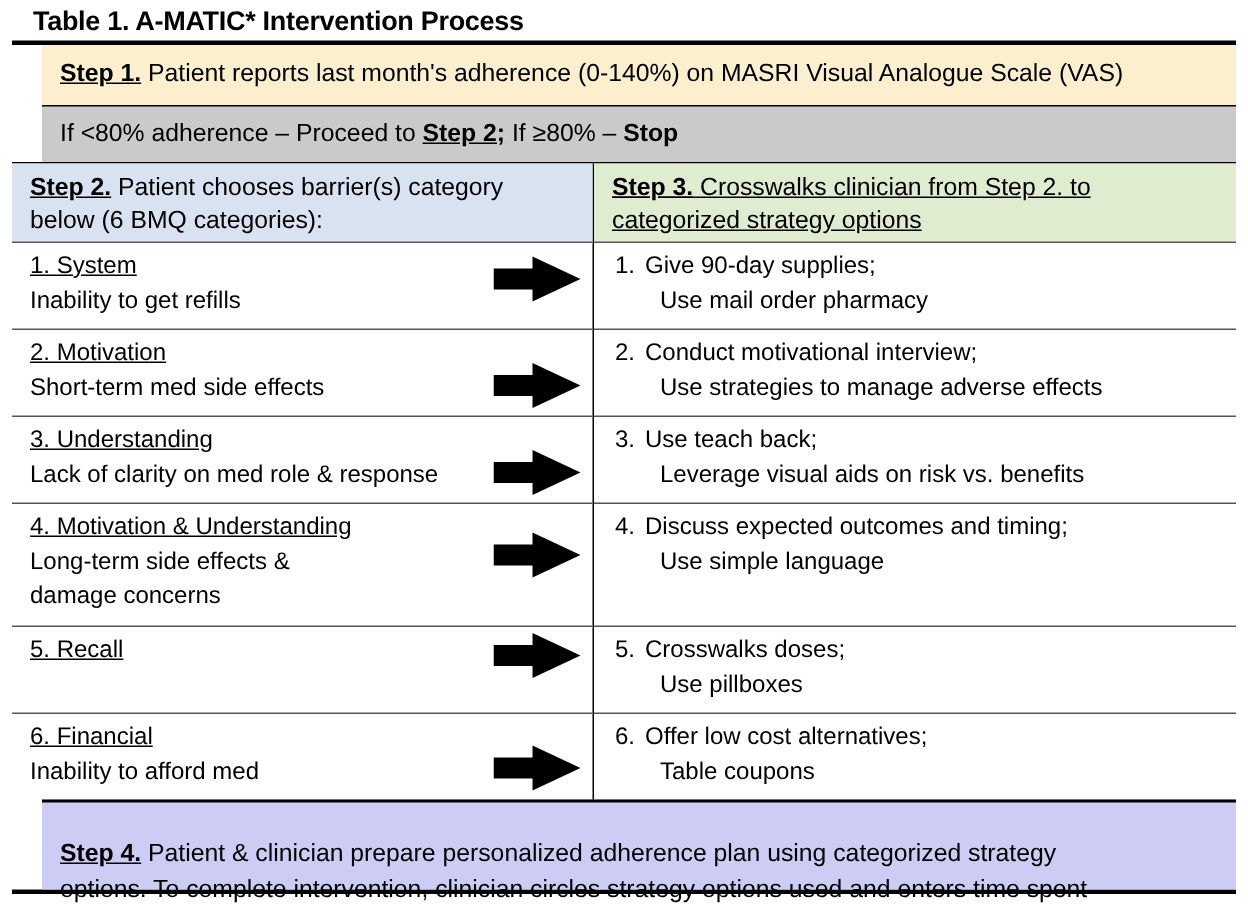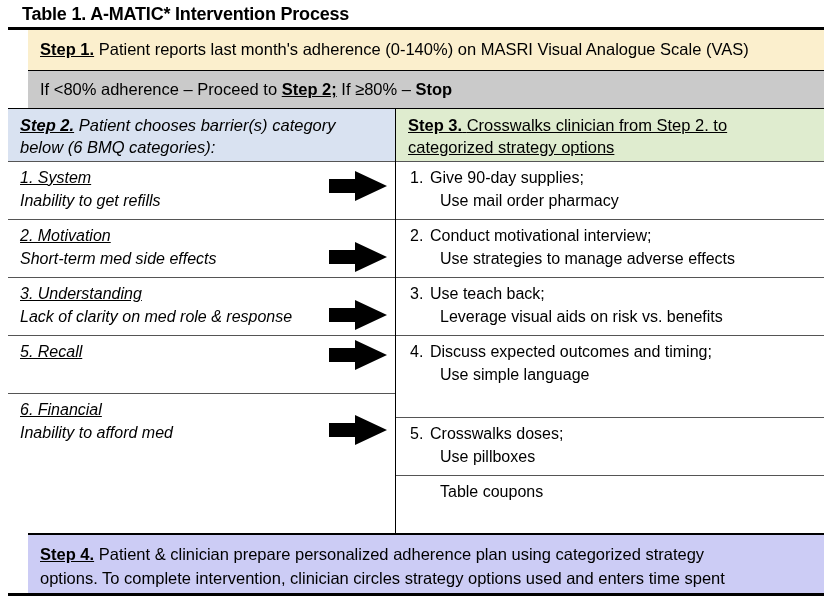--- a/index.html
+++ b/index.html
@@ -54,35 +54,35 @@
   }
   .band-rule {
     background: #cacaca;
     height: 38px;
     padding-top: 7px;
     border-top: 1px solid #000;
   }
   .band-step4 {
     background: #ccccf5;
     height: 60px;
-    padding-top: 7px;
+    padding-top: 22px;
     border-top: 2px solid #000;
     line-height: 24px;
   }
 
   .u { text-decoration: underline; font-weight: bold; }
   .b { font-weight: bold; }
 
   
   .cols {
     display: flex;
     border-top: 1px solid #000;
     box-sizing: border-box;
   }
-  .col-left  { width: 388px; box-sizing: border-box; border-right: 1px solid #000; font-style: italic; }
+  .col-left  { width: 388px; box-sizing: border-box; border-right: 1px solid #000; }
   .col-right { width: 428px; box-sizing: border-box; }
 
   .hdr {
     box-sizing: border-box;
     height: 52px;
     padding: 5px 10px 0 12px;
     font-size: 16.5px;
     line-height: 22px;
   }
   .hdr-left  { background: #d9e2f1; }
@@ -190,20 +190,30 @@
         <div class="rowL h2">
           <div class="cat-title">3. Understanding</div>
           <div class="cat-sub">Lack of clarity on med role &amp; response</div>
           <span class="arrow" style="top:20px;">
             <svg viewBox="0 0 58 34">
                 <path fill="#000" d="M0 10 H26 V2 L58 17 L26 32 V24 H0 Z"></path>
               </svg>
           </span>
         </div>
 
+        <div class="rowL h3">
+          <div class="cat-title">4. Motivation &amp; Understanding</div>
+          <div class="cat-sub">Long-term side effects &amp;</div>
+          <div class="cat-sub">damage concerns</div>
+          <span class="arrow" style="top:17px;">
+            <svg viewBox="0 0 58 34">
+                <path fill="#000" d="M0 10 H26 V2 L58 17 L26 32 V24 H0 Z"></path>
+              </svg>
+          </span>
+        </div>
 
         <div class="rowL h2">
           <div class="cat-title">5. Recall</div>
           <span class="arrow" style="top:2px;">
             <svg viewBox="0 0 58 34">
                 <path fill="#000" d="M0 10 H26 V2 L58 17 L26 32 V24 H0 Z"></path>
               </svg>
           </span>
         </div>
 
@@ -246,20 +256,21 @@
           <div><span class="strat-num">4.</span><span class="strat-txt">Discuss expected outcomes and timing;</span></div>
           <div class="strat-sub">Use simple language</div>
         </div>
 
         <div class="rowR h2">
           <div><span class="strat-num">5.</span><span class="strat-txt">Crosswalks doses;</span></div>
           <div class="strat-sub">Use pillboxes</div>
         </div>
 
         <div class="rowR h2">
+          <div><span class="strat-num">6.</span><span class="strat-txt">Offer low cost alternatives;</span></div>
           <div class="strat-sub">Table coupons</div>
         </div>
 
       </div>
     </div>
 
     <div class="band band-step4">
       <span class="u">Step 4.</span>
       <span>Patient &amp; clinician prepare personalized adherence plan using categorized strategy</span><br>
       <span>options. To complete intervention, clinician circles strategy options used and enters time spent</span>

